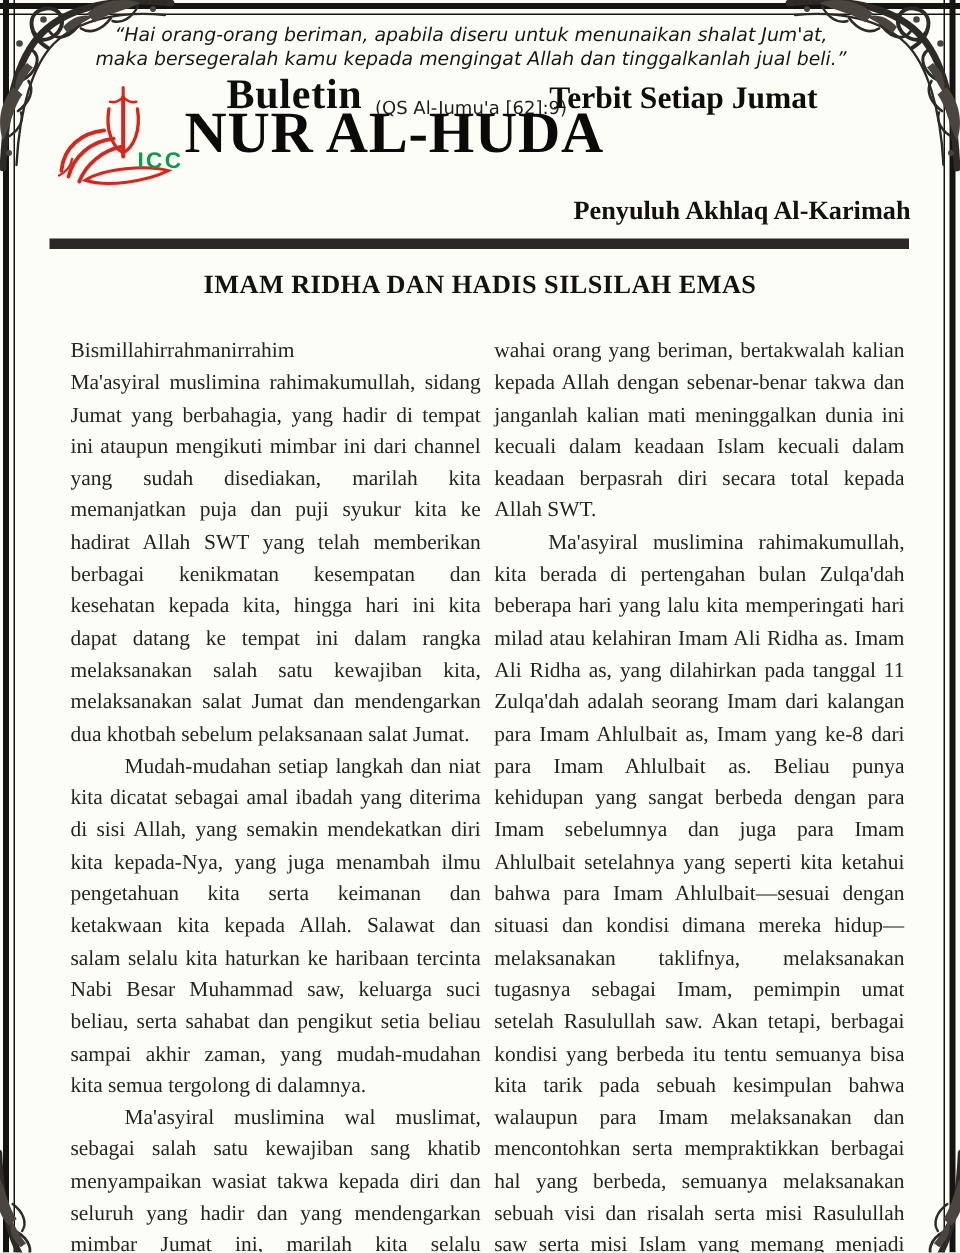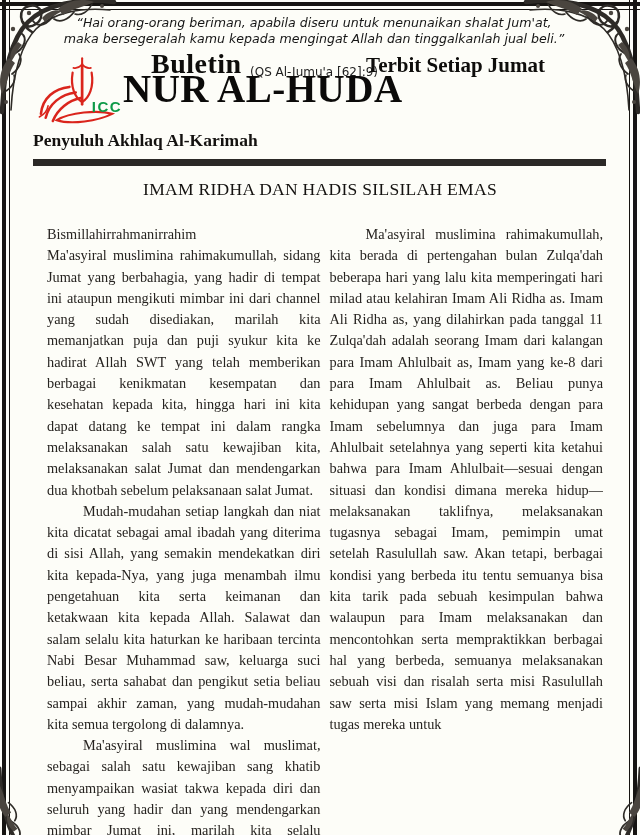--- a/index.html
+++ b/index.html
@@ -46,30 +46,30 @@
     font-size:21px; font-weight:bold; color:#0e0d0b;
   }
   .masthead-title {
     position:absolute; top:69px; left:123px; z-index:3;
     font-size:39px; font-weight:bold; line-height:1; color:#0b0a09;
     letter-spacing:0.5px; white-space:nowrap;
   }
   .logo { position:absolute; top:56px; left:33px; width:103px; height:80px; z-index:4; }
   .tagline-row {
     position:absolute; top:130px; left:33px; right:33px; z-index:3;
-    display:flex; justify-content:space-between; align-items:baseline;
+    display:flex; justify-content:flex-end; align-items:baseline;
     font-size:17.5px; font-weight:bold; color:#13110f;
   }
   .rule-bar {
     position:absolute; top:159px; left:33px; right:34px; height:7px;
     background:#2b2927; z-index:3;
   }
   .headline {
     position:absolute; top:179px; left:40px; right:40px; z-index:3;
-    text-align:center; font-size:17.5px; font-weight:normal;
+    text-align:center; font-size:17.5px; font-weight:bold;
     letter-spacing:0.3px; color:#141210;
   }
   
   .columns {
     position:absolute; top:224px; left:47px; right:37px; bottom:0;
     display:flex; gap:9px; overflow:hidden; z-index:3;
   }
   .col { flex:1 1 0; }
   .col p {
     font-size:14.3px; line-height:21.3px; text-align:justify;
@@ -207,15 +207,16 @@
 <h2 class="headline">IMAM RIDHA DAN HADIS SILSILAH EMAS</h2>
 
 <div class="columns">
   <div class="col">
     <p>Bismillahirrahmanirrahim</p>
     <p>Ma'asyiral muslimina rahimakumullah, sidang Jumat yang berbahagia, yang hadir di tempat ini ataupun mengikuti mimbar ini dari channel yang sudah disediakan, marilah kita memanjatkan puja dan puji syukur kita ke hadirat Allah SWT yang telah memberikan berbagai kenikmatan kesempatan dan kesehatan kepada kita, hingga hari ini kita dapat datang ke tempat ini dalam rangka melaksanakan salah satu kewajiban kita, melaksanakan salat Jumat dan mendengarkan dua khotbah sebelum pelaksanaan salat Jumat.</p>
     <p class="indent">Mudah-mudahan setiap langkah dan niat kita dicatat sebagai amal ibadah yang diterima di sisi Allah, yang semakin mendekatkan diri kita kepada-Nya, yang juga menambah ilmu pengetahuan kita serta keimanan dan ketakwaan kita kepada Allah. Salawat dan salam selalu kita haturkan ke haribaan tercinta Nabi Besar Muhammad saw, keluarga suci beliau, serta sahabat dan pengikut setia beliau sampai akhir zaman, yang mudah-mudahan kita semua tergolong di dalamnya.</p>
     <p class="indent">Ma'asyiral muslimina wal muslimat, sebagai salah satu kewajiban sang khatib menyampaikan wasiat takwa kepada diri dan seluruh yang hadir dan yang mendengarkan mimbar Jumat ini, marilah kita selalu meningkatkan iman dan takwa kita kepada Allah SWT, marilah kita penuhi panggilan Allah di dalam Alquran, Yā ayyuhallażīna āmanu ittaqullāha ḥaqqa tuqātihī wa lā tamụtunna illā wa</p>
   </div>
   <div class="col">
+    <p>wahai orang yang beriman, bertakwalah kalian kepada Allah dengan sebenar-benar takwa dan janganlah kalian mati meninggalkan dunia ini kecuali dalam keadaan Islam kecuali dalam keadaan berpasrah diri secara total kepada Allah SWT.</p>
     <p class="indent">Ma'asyiral muslimina rahimakumullah, kita berada di pertengahan bulan Zulqa'dah beberapa hari yang lalu kita memperingati hari milad atau kelahiran Imam Ali Ridha as. Imam Ali Ridha as, yang dilahirkan pada tanggal 11 Zulqa'dah adalah seorang Imam dari kalangan para Imam Ahlulbait as, Imam yang ke-8 dari para Imam Ahlulbait as. Beliau punya kehidupan yang sangat berbeda dengan para Imam sebelumnya dan juga para Imam Ahlulbait setelahnya yang seperti kita ketahui bahwa para Imam Ahlulbait—sesuai dengan situasi dan kondisi dimana mereka hidup—melaksanakan taklifnya, melaksanakan tugasnya sebagai Imam, pemimpin umat setelah Rasulullah saw. Akan tetapi, berbagai kondisi yang berbeda itu tentu semuanya bisa kita tarik pada sebuah kesimpulan bahwa walaupun para Imam melaksanakan dan mencontohkan serta mempraktikkan berbagai hal yang berbeda, semuanya melaksanakan sebuah visi dan risalah serta misi Rasulullah saw serta misi Islam yang memang menjadi tugas mereka untuk</p>
   </div>
 </div>
 
 </body></html>

